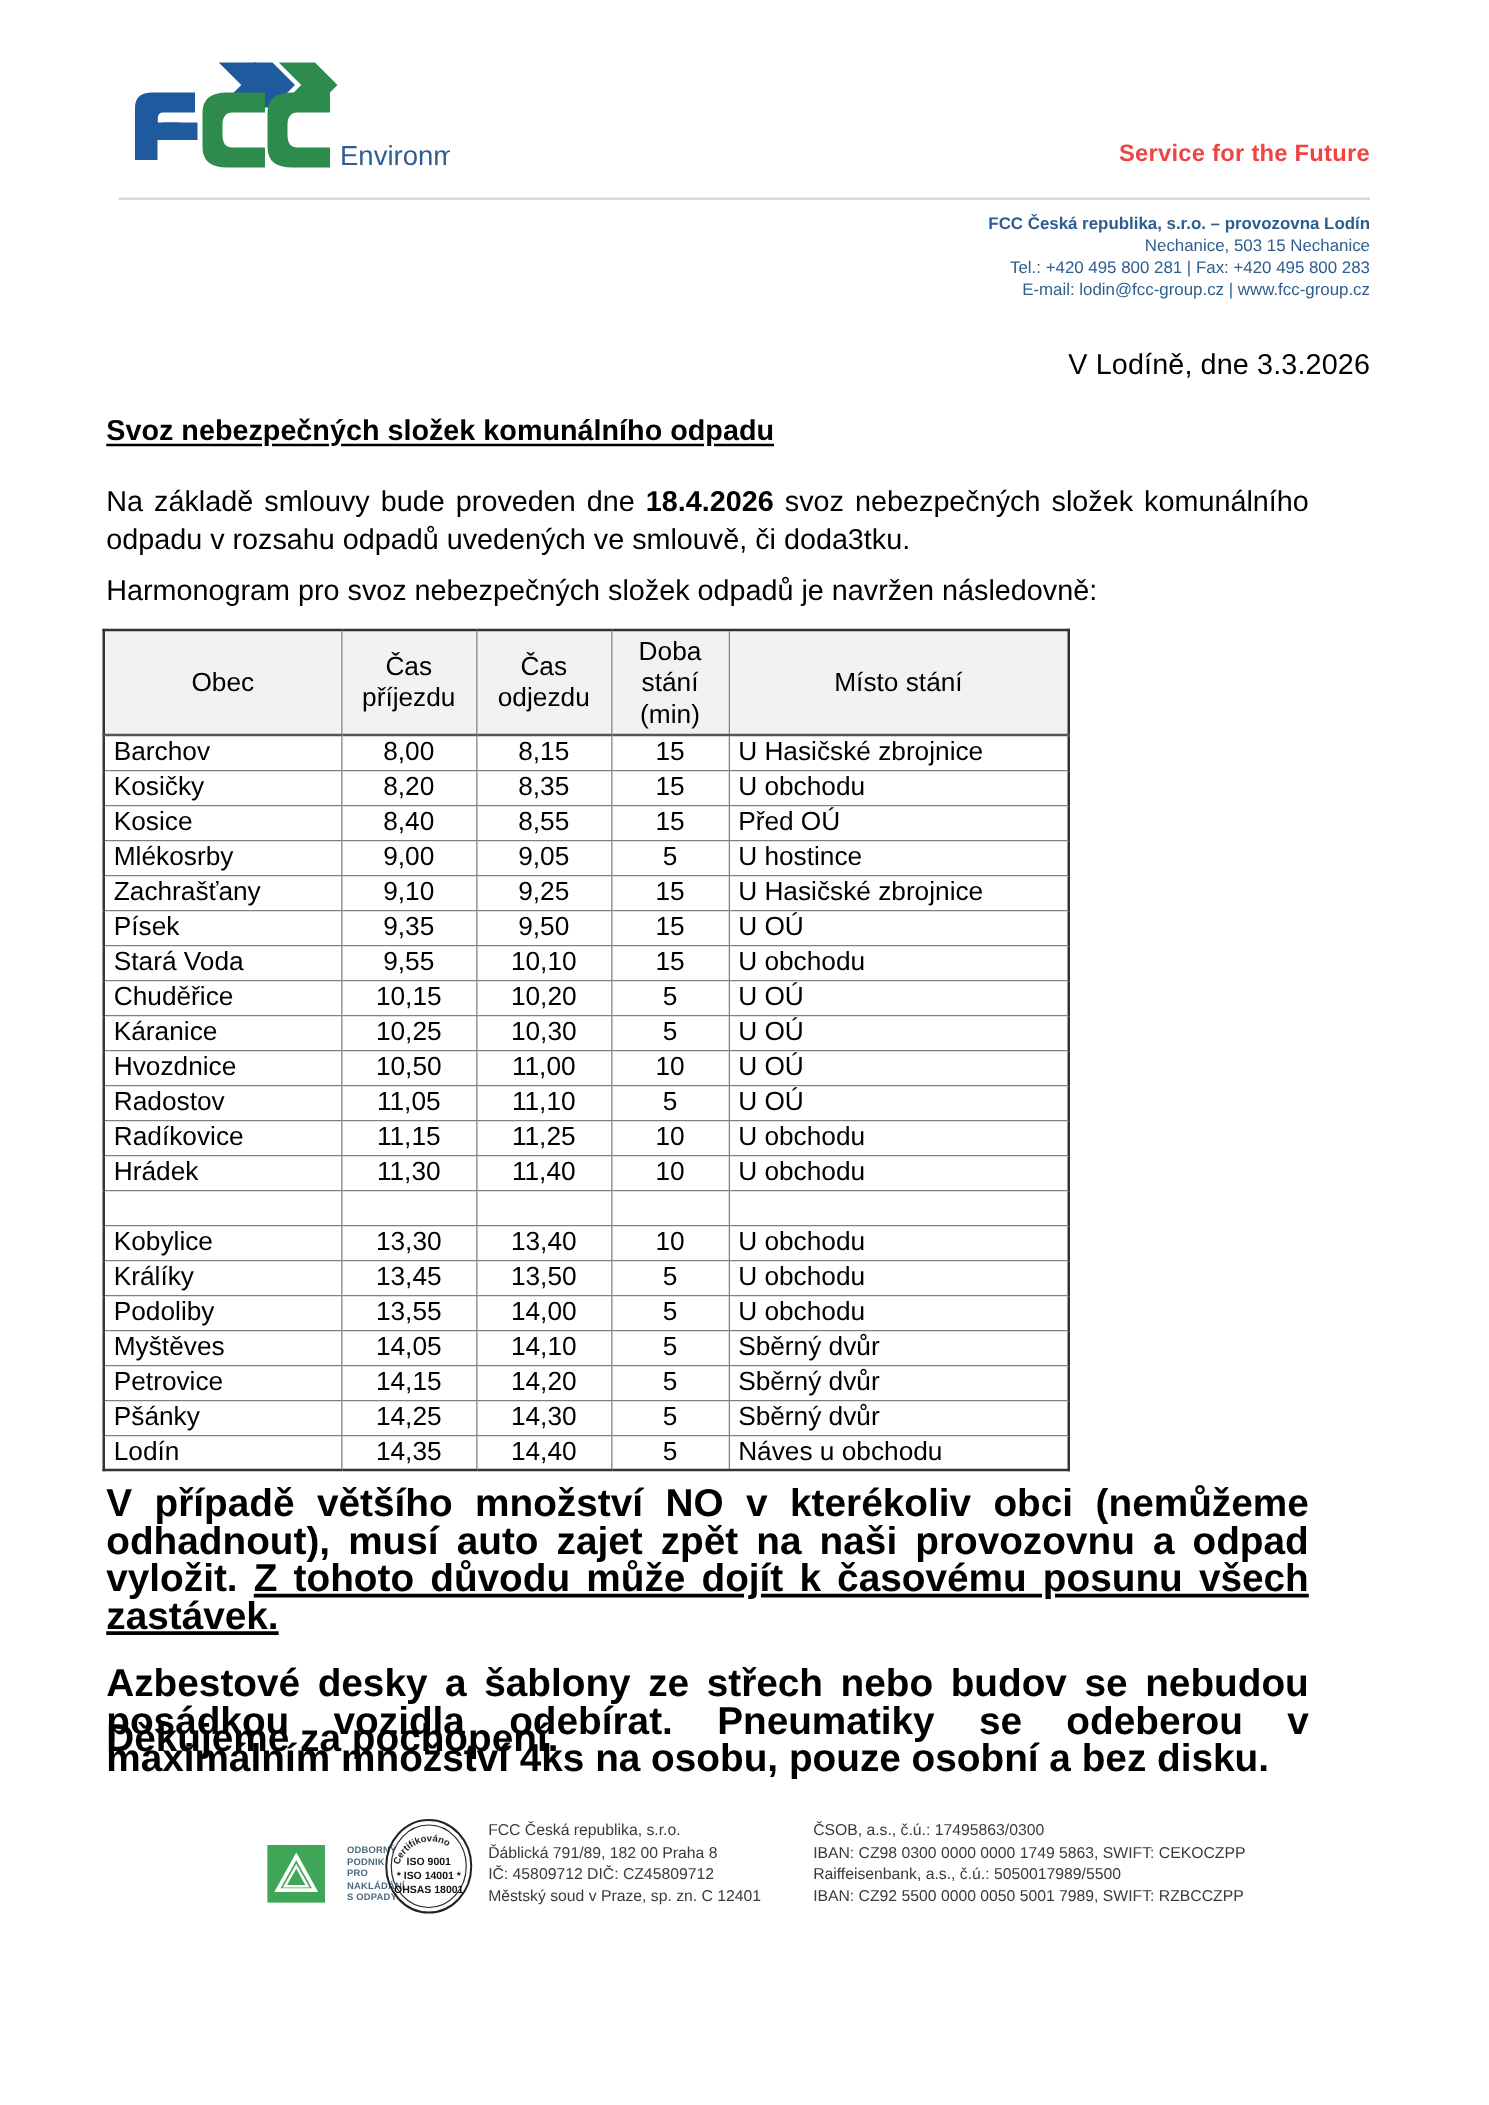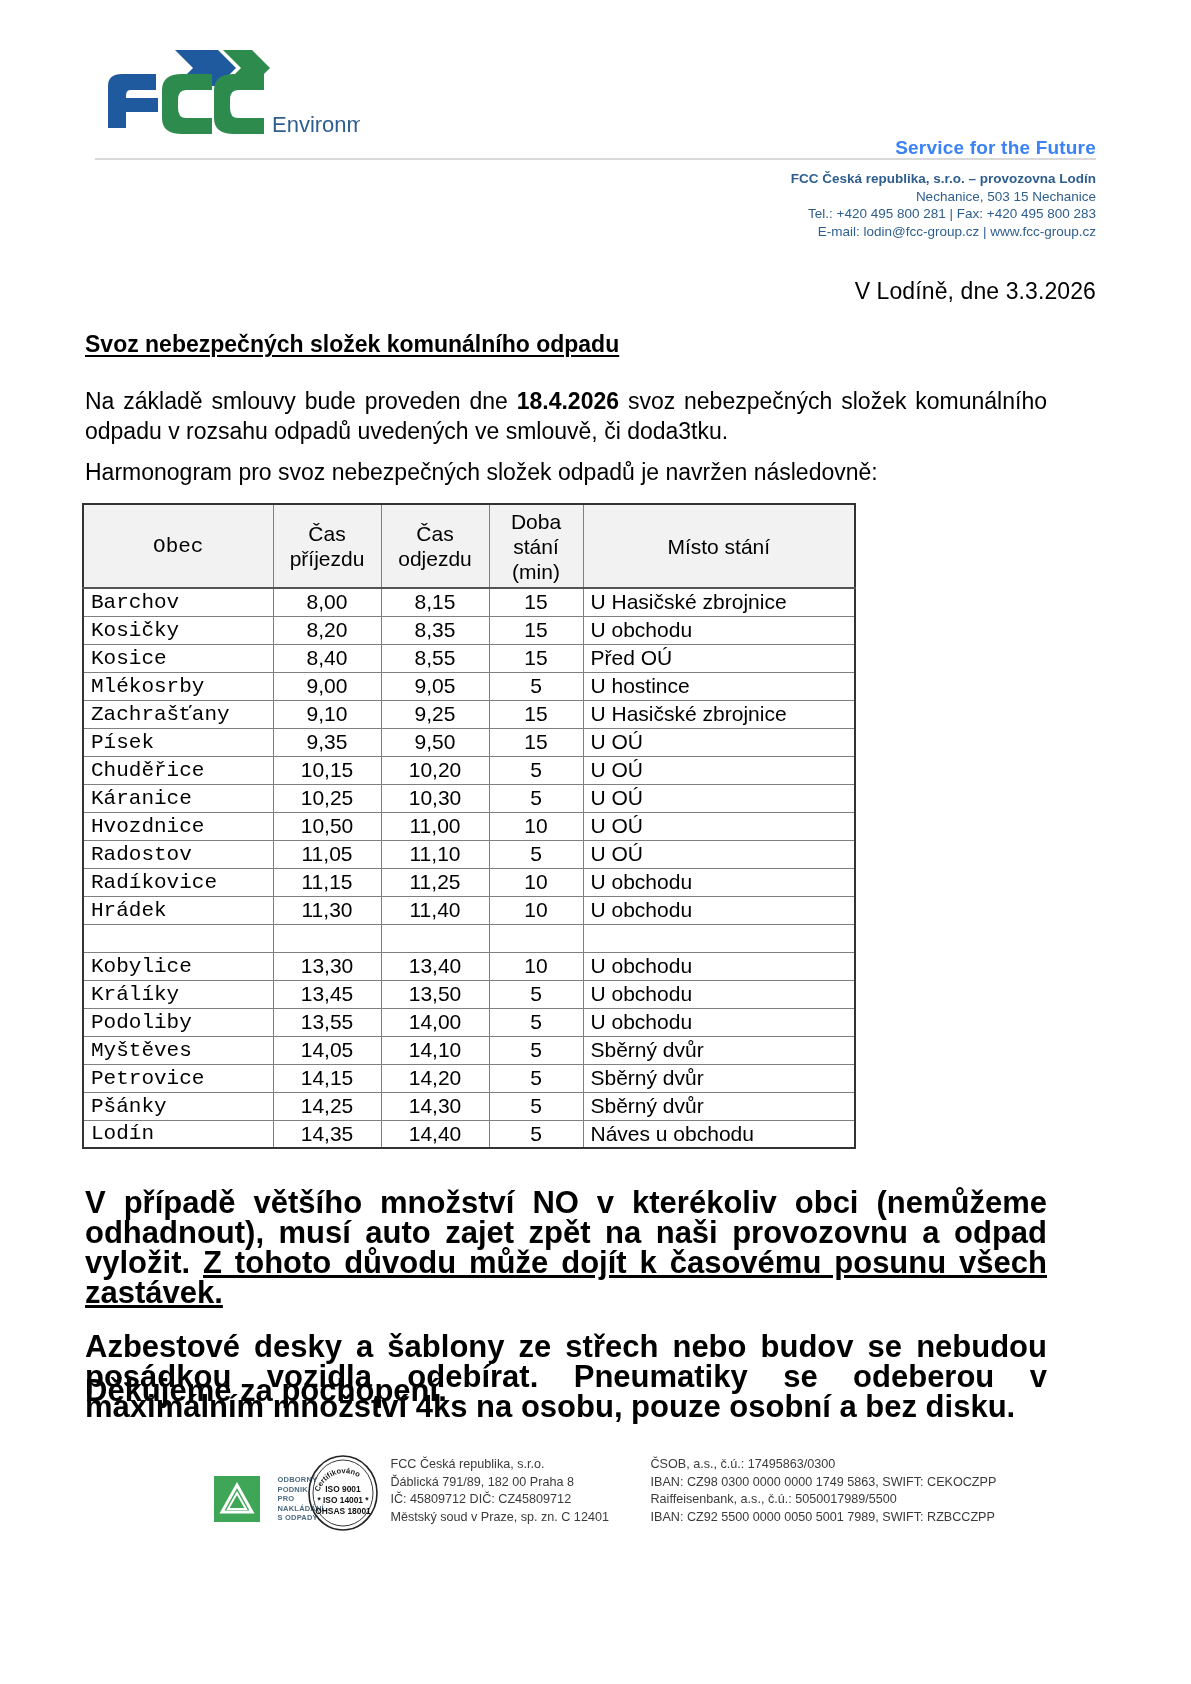--- a/index.html
+++ b/index.html
@@ -29,23 +29,22 @@
     width: 260px;
     height: 100px;
   }
   .logo-svg { display: block; }
   .tagline {
     position: absolute;
     right: 95px;
     top: 113px;
     font-size: 19px;
     font-weight: bold;
-    color: #3b82f6;
+    color: #ef4444;
     letter-spacing: 0.2px;
-    margin-top: 24px;
   }
   .header-rule {
     position: absolute;
     left: 95px;
     right: 95px;
     top: 158px;
     height: 2px;
     background: #D9D9D9;
   }
   .contact {
@@ -118,21 +117,21 @@
     text-align: center;
     height: 84px;
     font-size: 21px;
     line-height: 25px;
     border-top: 2px solid #333;
     border-bottom: 2px solid #555;
   }
   table.sched thead th.c-obec { border-left: 2px solid #333; }
   table.sched thead th.c-misto { border-right: 2px solid #333; }
   table.sched tbody td { height: 28px; }
-  .col-obec   { width: 190px; text-align: left;   padding-left: 7px !important; border-left: 2px solid #333 !important; font-family: Liberation Mono, monospace; }
+  .col-obec   { width: 190px; text-align: left;   padding-left: 7px !important; border-left: 2px solid #333 !important; }
   .col-prij   { width: 108px; text-align: center; }
   .col-odj    { width: 108px; text-align: center; }
   .col-doba   { width: 94px;  text-align: center; }
   .col-misto  { width: 272px; text-align: left;   padding-left: 7px !important; border-right: 2px solid #333 !important; }
   table.sched tbody tr:last-child td { border-bottom: 2px solid #333; }
   .blank-row td { height: 29px; }
   .blank-row td.col-misto { border-right: 2px solid #333 !important; }
 
   
   .note {
@@ -304,20 +303,27 @@
               <td class="col-odj">9,25</td>
               <td class="col-doba">15</td>
               <td class="col-misto">U Hasičské zbrojnice</td>
             </tr>
             <tr>
               <td class="col-obec">Písek</td>
               <td class="col-prij">9,35</td>
               <td class="col-odj">9,50</td>
               <td class="col-doba">15</td>
               <td class="col-misto">U OÚ</td>
+            </tr>
+            <tr>
+              <td class="col-obec">Stará Voda</td>
+              <td class="col-prij">9,55</td>
+              <td class="col-odj">10,10</td>
+              <td class="col-doba">15</td>
+              <td class="col-misto">U obchodu</td>
             </tr>
             <tr>
               <td class="col-obec">Chuděřice</td>
               <td class="col-prij">10,15</td>
               <td class="col-odj">10,20</td>
               <td class="col-doba">5</td>
               <td class="col-misto">U OÚ</td>
             </tr>
             <tr>
               <td class="col-obec">Káranice</td>

